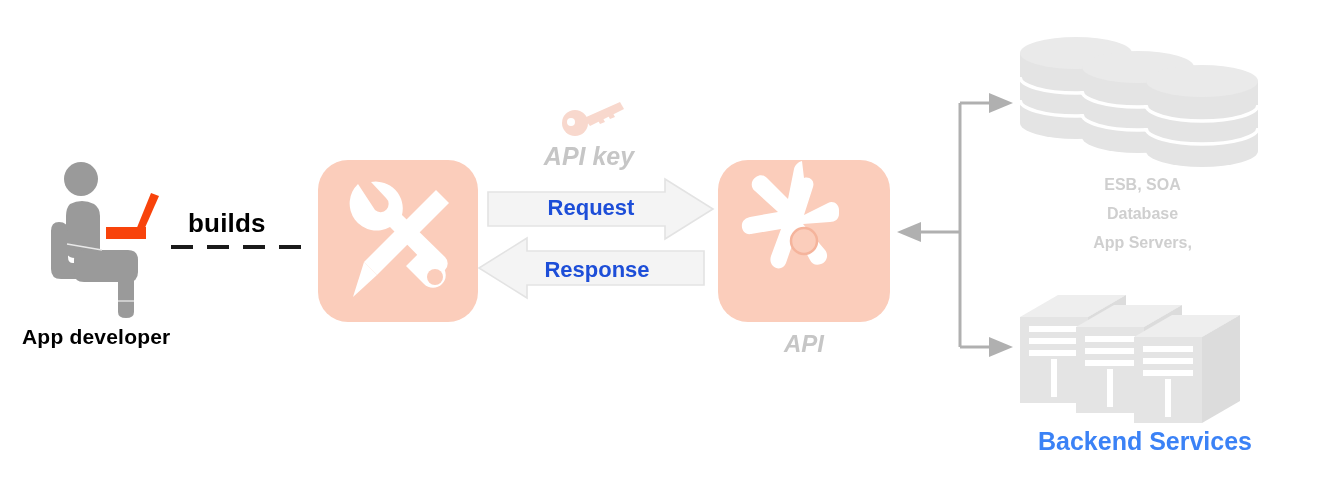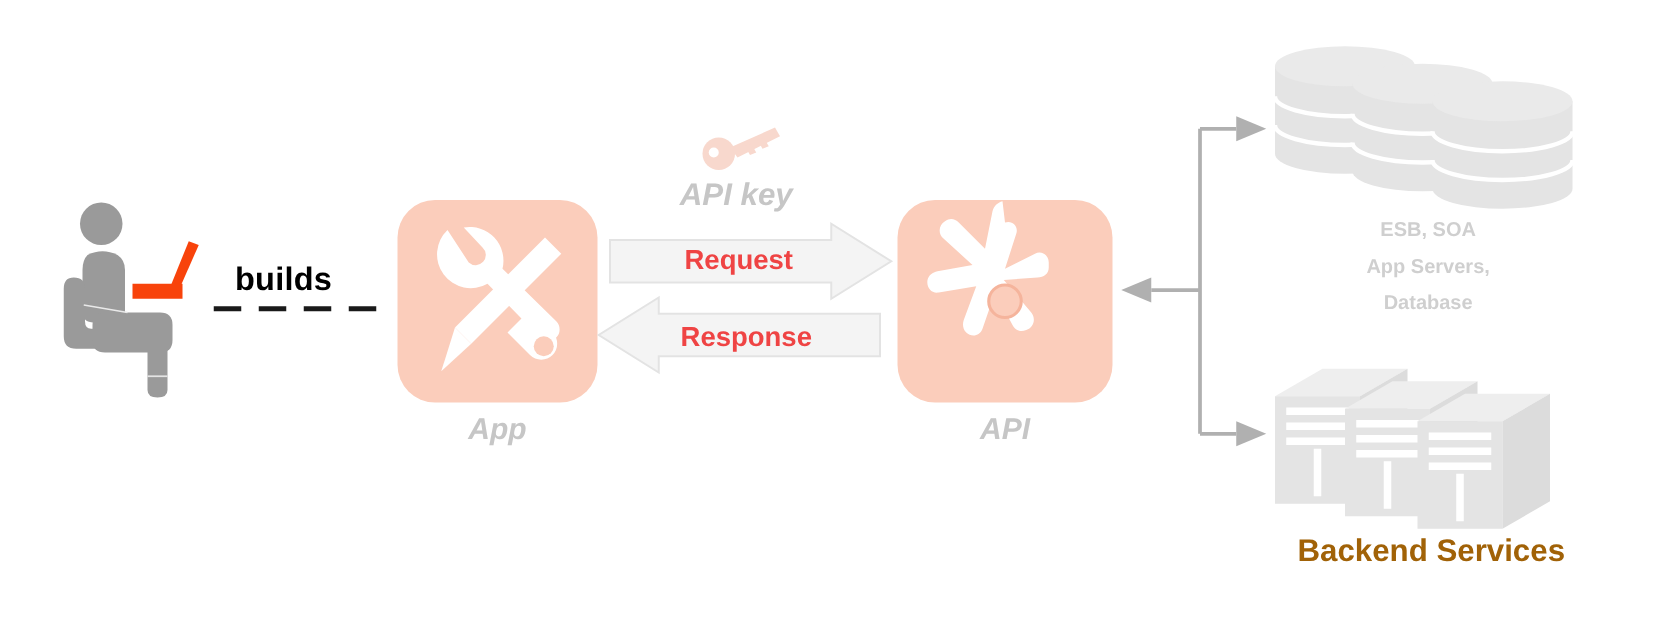--- a/index.html
+++ b/index.html
@@ -26,21 +26,21 @@
     white-space: nowrap;
   }
   .lbl-gray {
     color: #c6c6c6;
     font-weight: bold;
     white-space: nowrap;
     text-align: center;
     font-style: italic;
   }
   .lbl-gray-mid {
-    color: #ef4444;
+    color: #1d4ed8;
     font-weight: bold;
     white-space: nowrap;
     text-align: center;
   }
 
   #developer-label {
     left: 22px; top: 325px;
     font-size: 21px;
     letter-spacing: .2px;
   }
@@ -58,21 +58,21 @@
   #response-label { left: 502px; top: 257px; width: 190px; font-size: 22px; }
 
   #esb-label {
     left: 1030px; top: 170px; width: 225px;
     font-size: 16px; line-height: 29px;
     text-align: center; color: #cfcfcf;
     font-weight: bold;
   }
   #backend-label {
     left: 1000px; top: 427px; width: 290px;
-    font-size: 25px; color: #a16207; font-weight: bold;
+    font-size: 25px; color: #3b82f6; font-weight: bold;
     text-align: center; white-space: nowrap;
   }
 
   
   .tile {
     border-radius: 30px;
     background: #fbcdbb;
   }
   #app-tile { left: 318px; top: 160px; width: 160px; height: 162px; }
   #api-tile { left: 718px; top: 160px; width: 172px; height: 162px; }
@@ -102,20 +102,21 @@
       <path d="M27 84 L62 90" stroke="#e9e9e9" stroke-width="1.4" fill="none"></path>
       <path d="M78 141 L94 141" stroke="#e4e4e4" stroke-width="1.4" fill="none"></path>
 
       <g fill="#f8430b">
         <path d="M111 33 L119 36 L104 70 L96 70 Z"></path>
         <path d="M66 67 L106 67 L106 79 L66 79 Z"></path>
       </g>
     </svg>
   </div>
 
+  <div class="abs lbl-dark" id="developer-label">App developer</div>
 
   <div class="abs lbl-dark" id="builds-label">builds</div>
 
   <div class="abs" style="left:170px; top:243px; width:140px; height:8px;">
     <svg width="140" height="8" viewBox="0 0 140 8" aria-hidden="true">
       <line x1="1" y1="4" x2="139" y2="4" stroke="#1a1a1a" stroke-width="4" stroke-dasharray="22 14" stroke-linecap="butt"></line>
     </svg>
   </div>
 
   <div class="abs tile" id="app-tile">
@@ -133,21 +134,20 @@
                  z"></path>
 
         <path d="M118 30 l13 13 l-72 72 l-13 -13 z"></path>
         <path d="M46 102 l13 13 l-24 22 z"></path>
 
         <path d="M106 88 l18 18 a12 12 0 1 1 -18 18 l-18 -18 z"></path>
         <circle cx="117" cy="117" r="8" fill="#fbcdbb"></circle>
       </g>
     </svg>
   </div>
-  <div class="abs lbl-gray" id="app-label">App</div>
 
   <div class="abs" style="left:560px; top:98px; width:70px; height:40px;">
     <svg width="70" height="40" viewBox="0 0 70 40" aria-hidden="true">
       <g fill="#f8d8cd">
         <circle cx="15" cy="25" r="13"></circle>
         <circle cx="11" cy="24" r="4" fill="#ffffff"></circle>
         <path d="M24 20 L60 4 L64 11 L30 28 Z"></path>
         <path d="M46 14 l4 7 l5 -2 l-4 -7 z"></path>
         <path d="M36 19 l4 7 l5 -2 l-4 -7 z"></path>
       </g>
@@ -238,22 +238,22 @@
 
       <use href="#db-cyl" x="4" y="4"></use>
 
       <use href="#db-cyl" x="66" y="18"></use>
 
       <use href="#db-cyl" x="130" y="32"></use>
     </svg>
   </div>
   <div class="abs" id="esb-label">
     <div>ESB, SOA</div>
+    <div>Database</div>
     <div>App Servers,</div>
-    <div>Database</div>
   </div>
 
   <div class="abs" style="left:1018px; top:283px; width:250px; height:130px;">
     <svg width="250" height="130" viewBox="0 0 250 130" aria-hidden="true">
       <defs>
         <g id="srv">
 
           <polygon points="0,22 38,0 106,0 68,22" fill="#eeeeee"></polygon>
 
           <rect x="0" y="22" width="68" height="86" fill="#e4e4e4"></rect>

